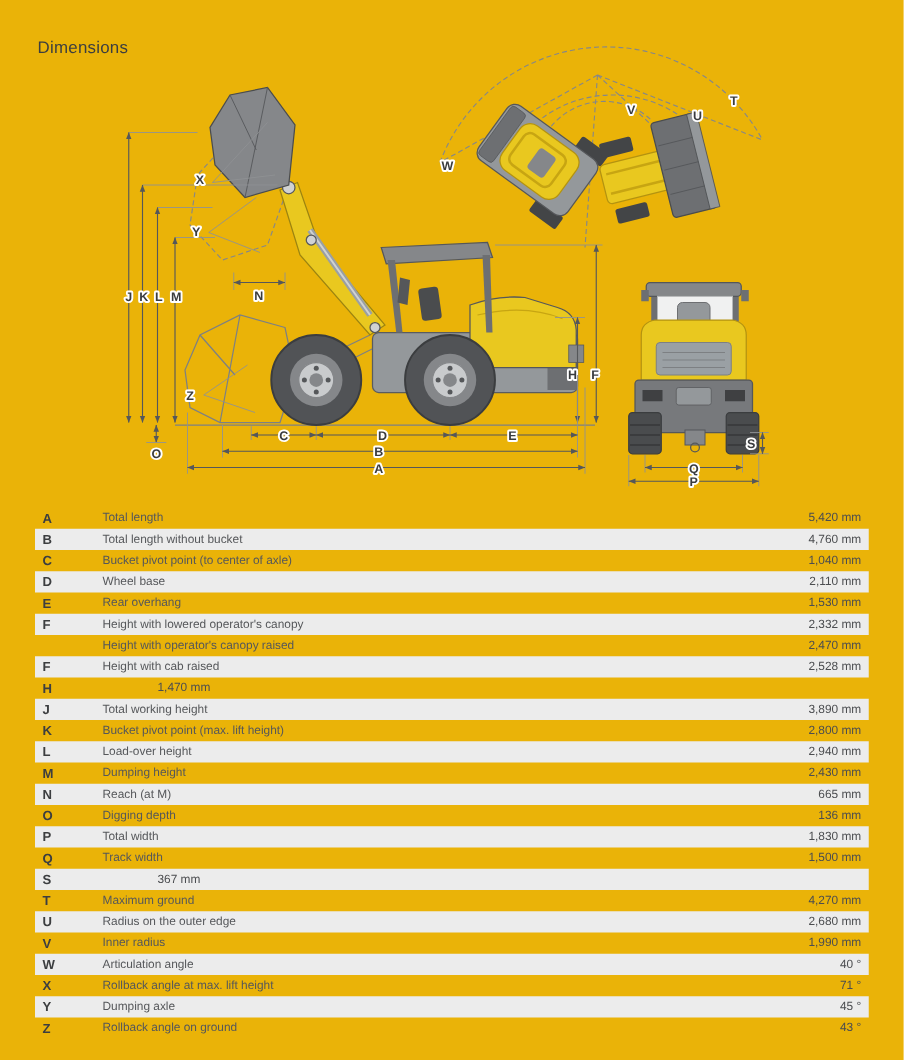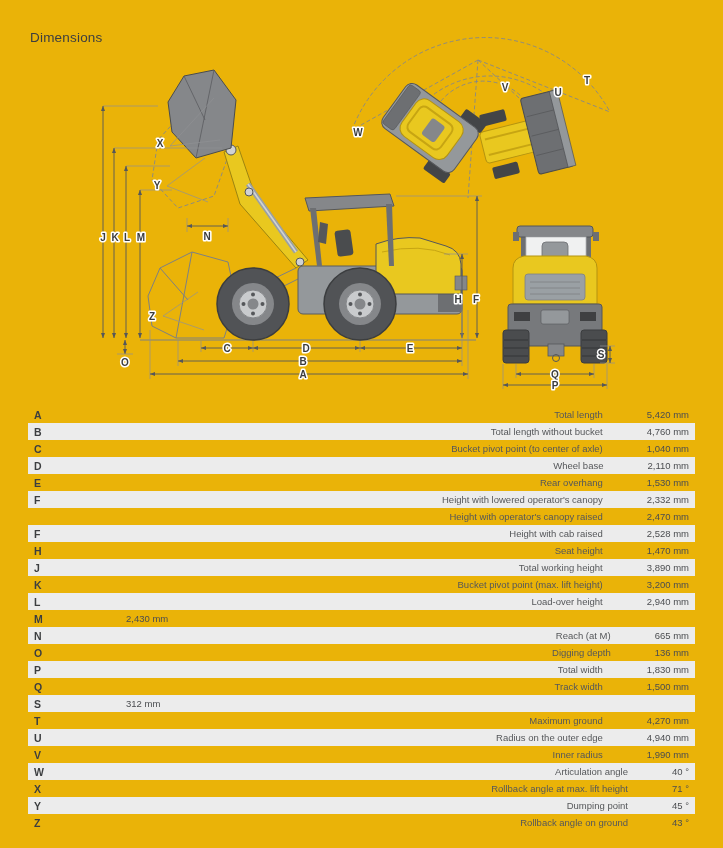--- a/index.html
+++ b/index.html
@@ -21,21 +21,21 @@
   .lbl  { font:700 10px "Liberation Sans", sans-serif; fill:#3a3c3e;
           paint-order:stroke; stroke:#ffffff; stroke-width:3px; stroke-linejoin:round;
           text-anchor:middle; }
 
   
   .dim-table { position:absolute; left:28px; top:406px; width:667px; }
   .dim-row { display:flex; align-items:center; min-height:17px; box-sizing:border-box;
              padding:1px 6px; font-size:9.5px; color:#55575a; line-height:12px; }
   .dim-row:nth-child(even) { background:#ececec; }
   .c-letter { width:48px; flex:0 0 48px; font-size:10.5px; font-weight:600; color:#3c3e40; }
-  .c-desc   { flex:1 1 auto;text-align:right; }
+  .c-desc   { flex:1 1 auto; }
   .c-value  { flex:0 0 auto; text-align:left; white-space:nowrap; color:#4b4d50;padding-left:44px; }
 </style>
 </head>
 <body>
 
 <div class="stage">
 
   <div class="page-title">Dimensions</div>
 
   <div class="diagram">
@@ -292,44 +292,44 @@
     </div>
 
     <div class="dim-row">
       <div class="c-letter">F</div>
       <div class="c-desc">Height with cab raised</div>
       <div class="c-value">2,528 mm</div>
     </div>
 
     <div class="dim-row">
       <div class="c-letter">H</div>
-      <div class="c-desc">Seat height</div>
       <div class="c-value">1,470 mm</div>
     </div>
 
     <div class="dim-row">
       <div class="c-letter">J</div>
       <div class="c-desc">Total working height</div>
       <div class="c-value">3,890 mm</div>
     </div>
 
     <div class="dim-row">
       <div class="c-letter">K</div>
       <div class="c-desc">Bucket pivot point (max. lift height)</div>
-      <div class="c-value">3,200 mm</div>
+      <div class="c-value">2,800 mm</div>
     </div>
 
     <div class="dim-row">
       <div class="c-letter">L</div>
       <div class="c-desc">Load-over height</div>
       <div class="c-value">2,940 mm</div>
     </div>
 
     <div class="dim-row">
       <div class="c-letter">M</div>
+      <div class="c-desc">Dumping height</div>
       <div class="c-value">2,430 mm</div>
     </div>
 
     <div class="dim-row">
       <div class="c-letter">N</div>
       <div class="c-desc">Reach (at M)</div>
       <div class="c-value">665 mm</div>
     </div>
 
     <div class="dim-row">
@@ -345,33 +345,33 @@
     </div>
 
     <div class="dim-row">
       <div class="c-letter">Q</div>
       <div class="c-desc">Track width</div>
       <div class="c-value">1,500 mm</div>
     </div>
 
     <div class="dim-row">
       <div class="c-letter">S</div>
-      <div class="c-value">312 mm</div>
+      <div class="c-value">367 mm</div>
     </div>
 
     <div class="dim-row">
       <div class="c-letter">T</div>
       <div class="c-desc">Maximum ground</div>
       <div class="c-value">4,270 mm</div>
     </div>
 
     <div class="dim-row">
       <div class="c-letter">U</div>
       <div class="c-desc">Radius on the outer edge</div>
-      <div class="c-value">4,940 mm</div>
+      <div class="c-value">2,680 mm</div>
     </div>
 
     <div class="dim-row">
       <div class="c-letter">V</div>
       <div class="c-desc">Inner radius</div>
       <div class="c-value">1,990 mm</div>
     </div>
 
     <div class="dim-row">
       <div class="c-letter">W</div>
@@ -380,21 +380,21 @@
     </div>
 
     <div class="dim-row">
       <div class="c-letter">X</div>
       <div class="c-desc">Rollback angle at max. lift height</div>
       <div class="c-value">71 °</div>
     </div>
 
     <div class="dim-row">
       <div class="c-letter">Y</div>
-      <div class="c-desc">Dumping point</div>
+      <div class="c-desc">Dumping axle</div>
       <div class="c-value">45 °</div>
     </div>
 
     <div class="dim-row">
       <div class="c-letter">Z</div>
       <div class="c-desc">Rollback angle on ground</div>
       <div class="c-value">43 °</div>
     </div>
   </div>
 

